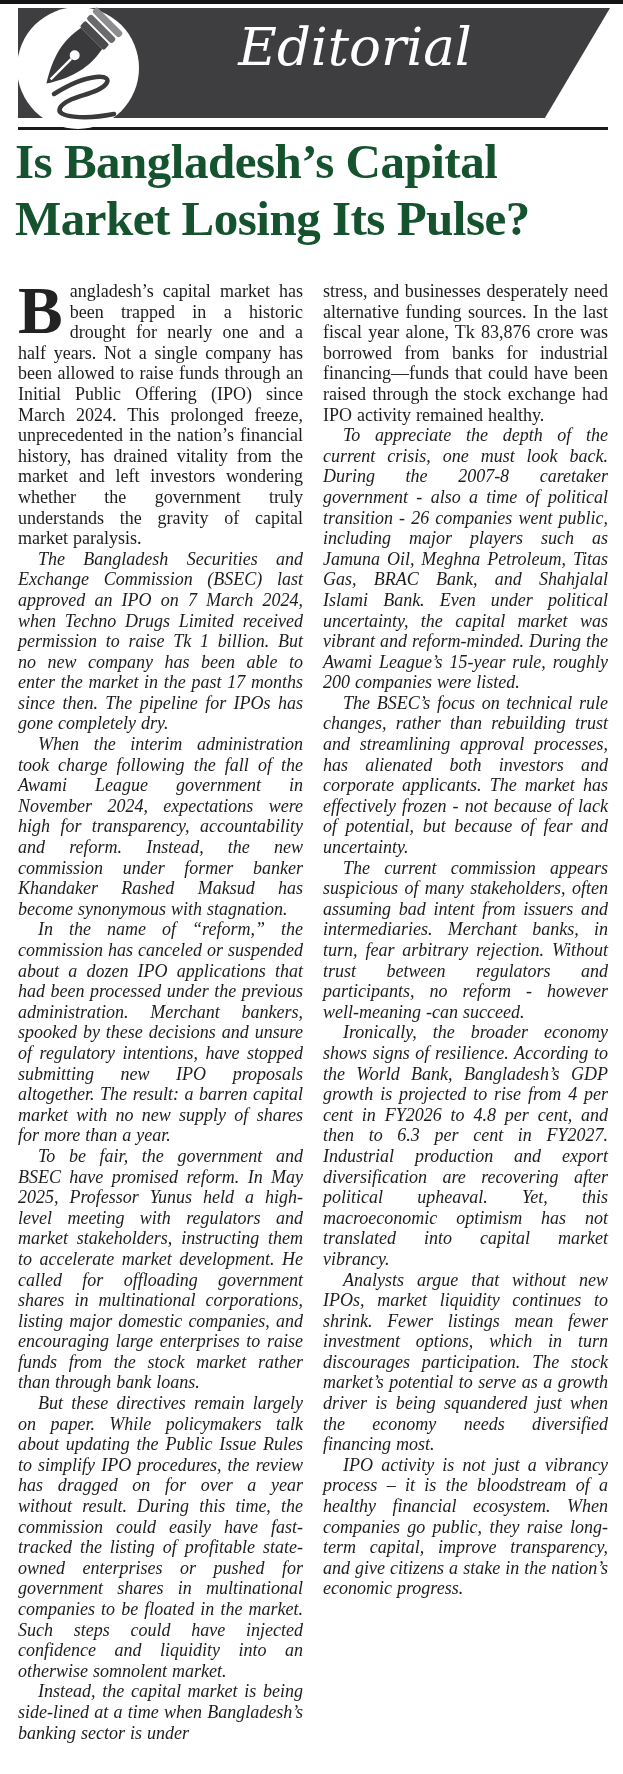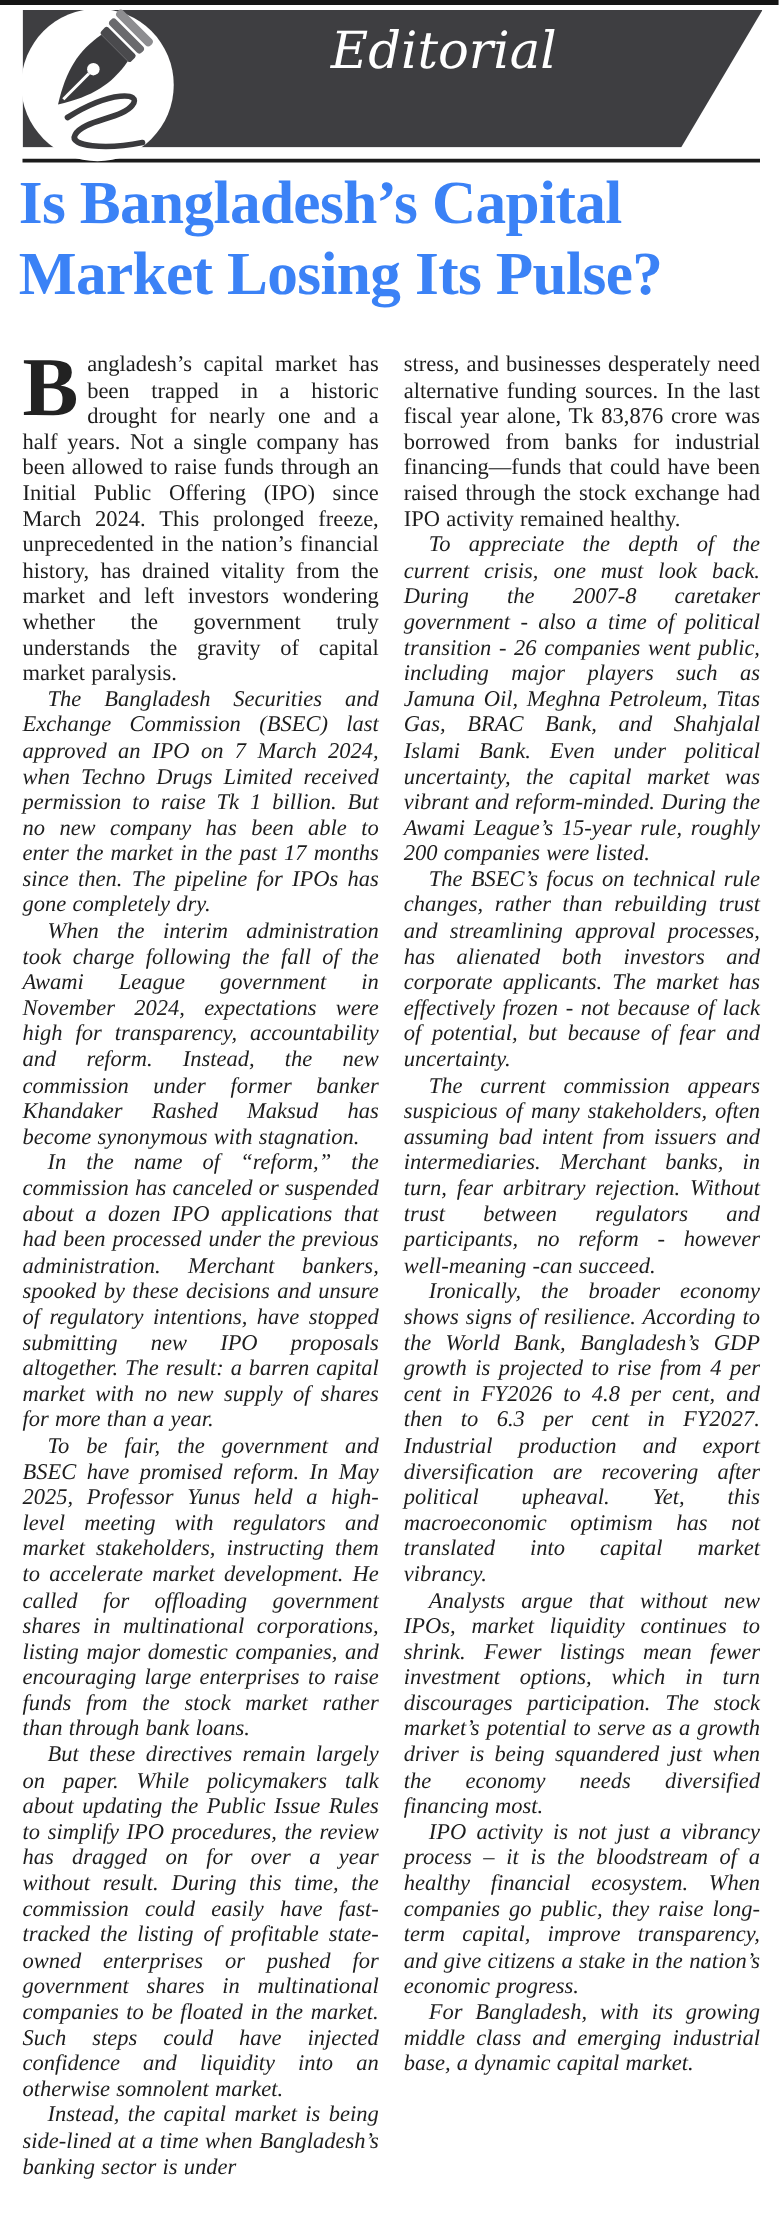--- a/index.html
+++ b/index.html
@@ -18,37 +18,37 @@
     position: absolute; left: 18px; top: 8px;
     width: 592px; height: 110px;
     background: #3e3e41;
     clip-path: polygon(0 0, 100% 0, 89% 100%, 0 100%);
   }
   .masthead-title {
     position: absolute; left: 175px; top: 16px; width: 360px;
     text-align: center;
     font-family: "DejaVu Serif", serif;
     font-style: italic;
-    font-size: 41px;
+    font-size: 53px;
     color: #ffffff;
     z-index: 3;
   }
   .icon-wrap {
     position: absolute; left: 14px; top: 4px;
     width: 134px; height: 144px;
     z-index: 4;
   }
   .rule {
     position: absolute; left: 18px; top: 127px;
     width: 590px; height: 3px; background: #1b1b1b;
   }
   .headline {
     position: absolute; left: 15px; top: 134px; width: 602px;
     font-size: 49px; line-height: 1.16;
-    font-weight: 600; color: #3b82f6;
+    font-weight: 600; color: #14532d;
     letter-spacing: -0.5px;
     margin: 0;
   }
   .columns {
     position: absolute; left: 18px; top: 281px;
     width: 590px;
     display: flex; gap: 20px;
   }
   .col { width: 285px; }
   .para {
@@ -108,15 +108,14 @@
       <p class="para indent">Instead, the capital market is being side-lined at a time when Bangladesh’s banking sector is under</p>
     </div>
   <div class="col">
       <p class="para">stress, and businesses desperately need alternative funding sources. In the last fiscal year alone, Tk 83,876 crore was borrowed from banks for industrial financing—funds that could have been raised through the stock exchange had IPO activity remained healthy.</p>
       <p class="para indent">To appreciate the depth of the current crisis, one must look back. During the 2007-8 caretaker government - also a time of political transition - 26 companies went public, including major players such as Jamuna Oil, Meghna Petroleum, Titas Gas, BRAC Bank, and Shahjalal Islami Bank. Even under political uncertainty, the capital market was vibrant and reform-minded. During the Awami League’s 15-year rule, roughly 200 companies were listed.</p>
       <p class="para indent">The BSEC’s focus on technical rule changes, rather than rebuilding trust and streamlining approval processes, has alienated both investors and corporate applicants. The market has effectively frozen - not because of lack of potential, but because of fear and uncertainty.</p>
       <p class="para indent">The current commission appears suspicious of many stakeholders, often assuming bad intent from issuers and intermediaries. Merchant banks, in turn, fear arbitrary rejection. Without trust between regulators and participants, no reform - however well-meaning -can succeed.</p>
       <p class="para indent">Ironically, the broader economy shows signs of resilience. According to the World Bank, Bangladesh’s GDP growth is projected to rise from 4 per cent in FY2026 to 4.8 per cent, and then to 6.3 per cent in FY2027. Industrial production and export diversification are recovering after political upheaval. Yet, this macroeconomic optimism has not translated into capital market vibrancy.</p>
       <p class="para indent">Analysts argue that without new IPOs, market liquidity continues to shrink. Fewer listings mean fewer investment options, which in turn discourages participation. The stock market’s potential to serve as a growth driver is being squandered just when the economy needs diversified financing most.</p>
       <p class="para indent">IPO activity is not just a vibrancy process – it is the bloodstream of a healthy financial ecosystem. When companies go public, they raise long-term capital, improve transparency, and give citizens a stake in the nation’s economic progress.</p>
-      <p class="para indent">For Bangladesh, with its growing middle class and emerging industrial base, a dynamic capital market.</p>
     </div>
 </div>
 
 </body></html>

